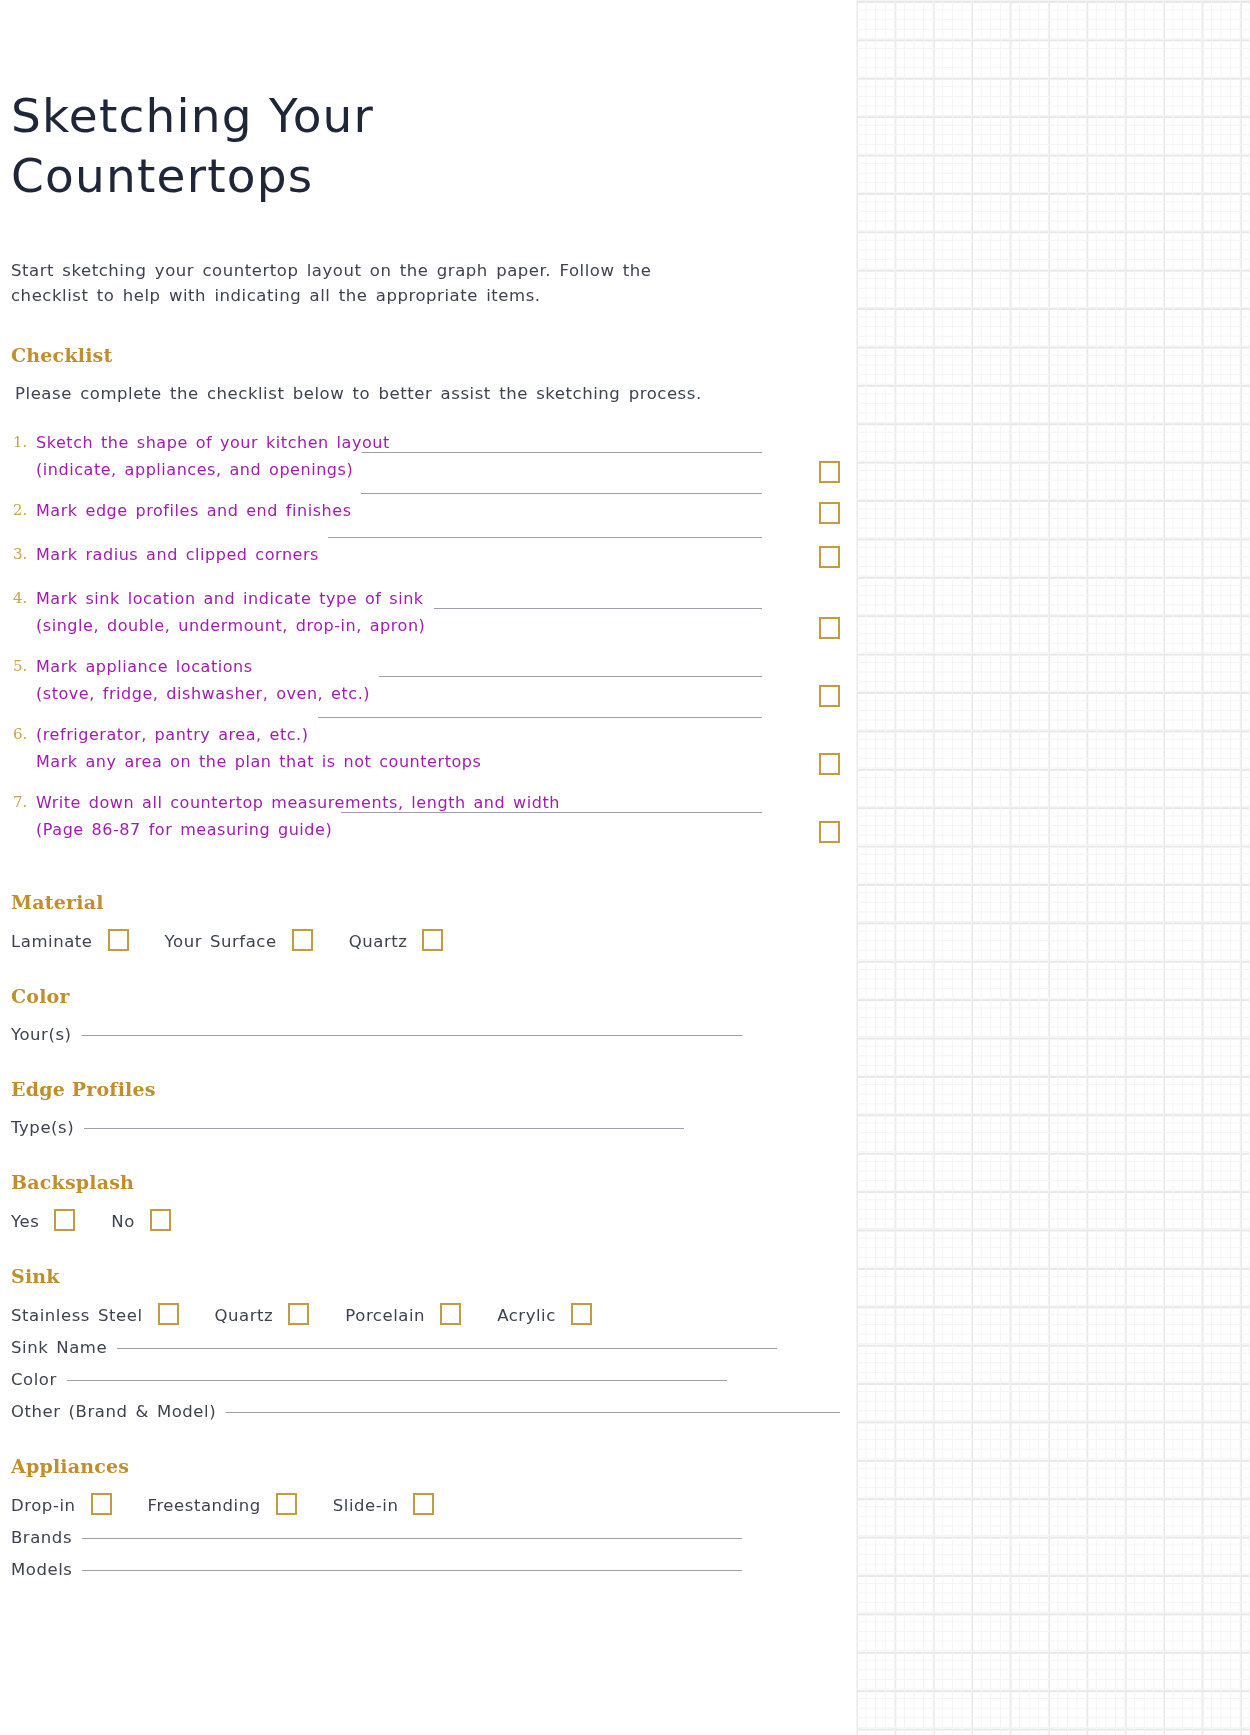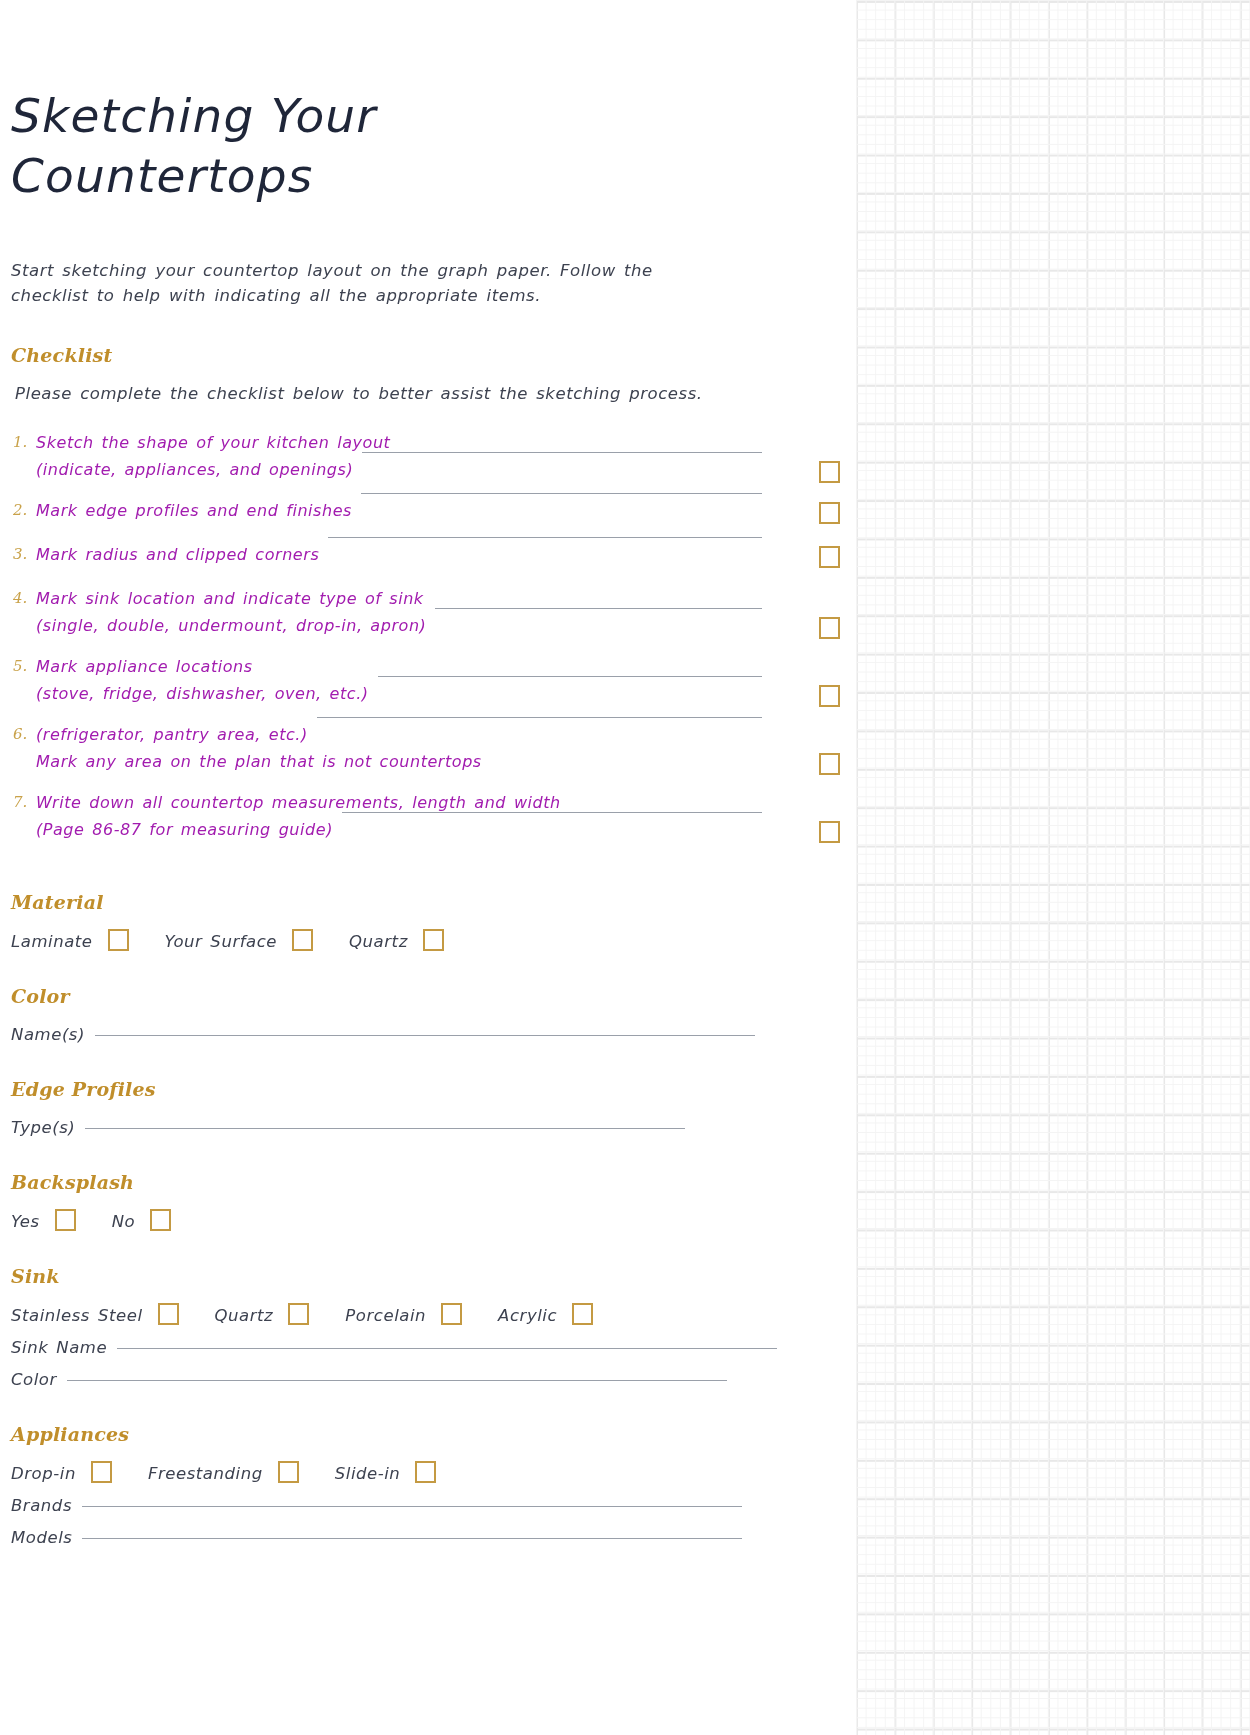--- a/index.html
+++ b/index.html
@@ -50,21 +50,20 @@
     left: 0;
     width: 856px;
     height: 1735px;
     padding: 0 0 0 0;
     box-sizing: border-box;
   }
 
   .inner {
     padding-left: 11px;
     padding-right: 16px;
-    font-style: italic;
   }
 
   h1#page-title {
     margin: 0;
     padding-top: 86px;
     font-family: "DejaVu Sans", sans-serif;
     font-weight: 400;
     font-size: 47px;
     line-height: 1.28;
     letter-spacing: 1.2px;
@@ -346,21 +345,21 @@
           <span class="opt">
             <span class="lbl">Quartz</span>
             <span class="checkbox"></span>
           </span>
         </div>
       </div>
 
       <div class="sec">
         <h2 class="section-head">Color</h2>
         <div class="fieldline">
-          <span class="fl-label">Name(s)</span>
+          <span class="fl-label">Your(s)</span>
           <span class="fl-rule"></span>
         </div>
       </div>
 
       <div class="sec">
         <h2 class="section-head">Edge Profiles</h2>
         <div class="fieldline narrow">
           <span class="fl-label">Type(s)</span>
           <span class="fl-rule"></span>
         </div>
@@ -401,20 +400,24 @@
           </span>
         </div>
         <div class="fieldline tight">
           <span class="fl-label">Sink Name</span>
           <span class="fl-rule"></span>
         </div>
         <div class="fieldline tight">
           <span class="fl-label">Color</span>
           <span class="fl-rule"></span>
         </div>
+        <div class="fieldline tight">
+          <span class="fl-label">Other (Brand &amp; Model)</span>
+          <span class="fl-rule"></span>
+        </div>
       </div>
 
       <div class="sec">
         <h2 class="section-head">Appliances</h2>
         <div class="opts">
           <span class="opt">
             <span class="lbl">Drop-in</span>
             <span class="checkbox"></span>
           </span>
           <span class="opt">

